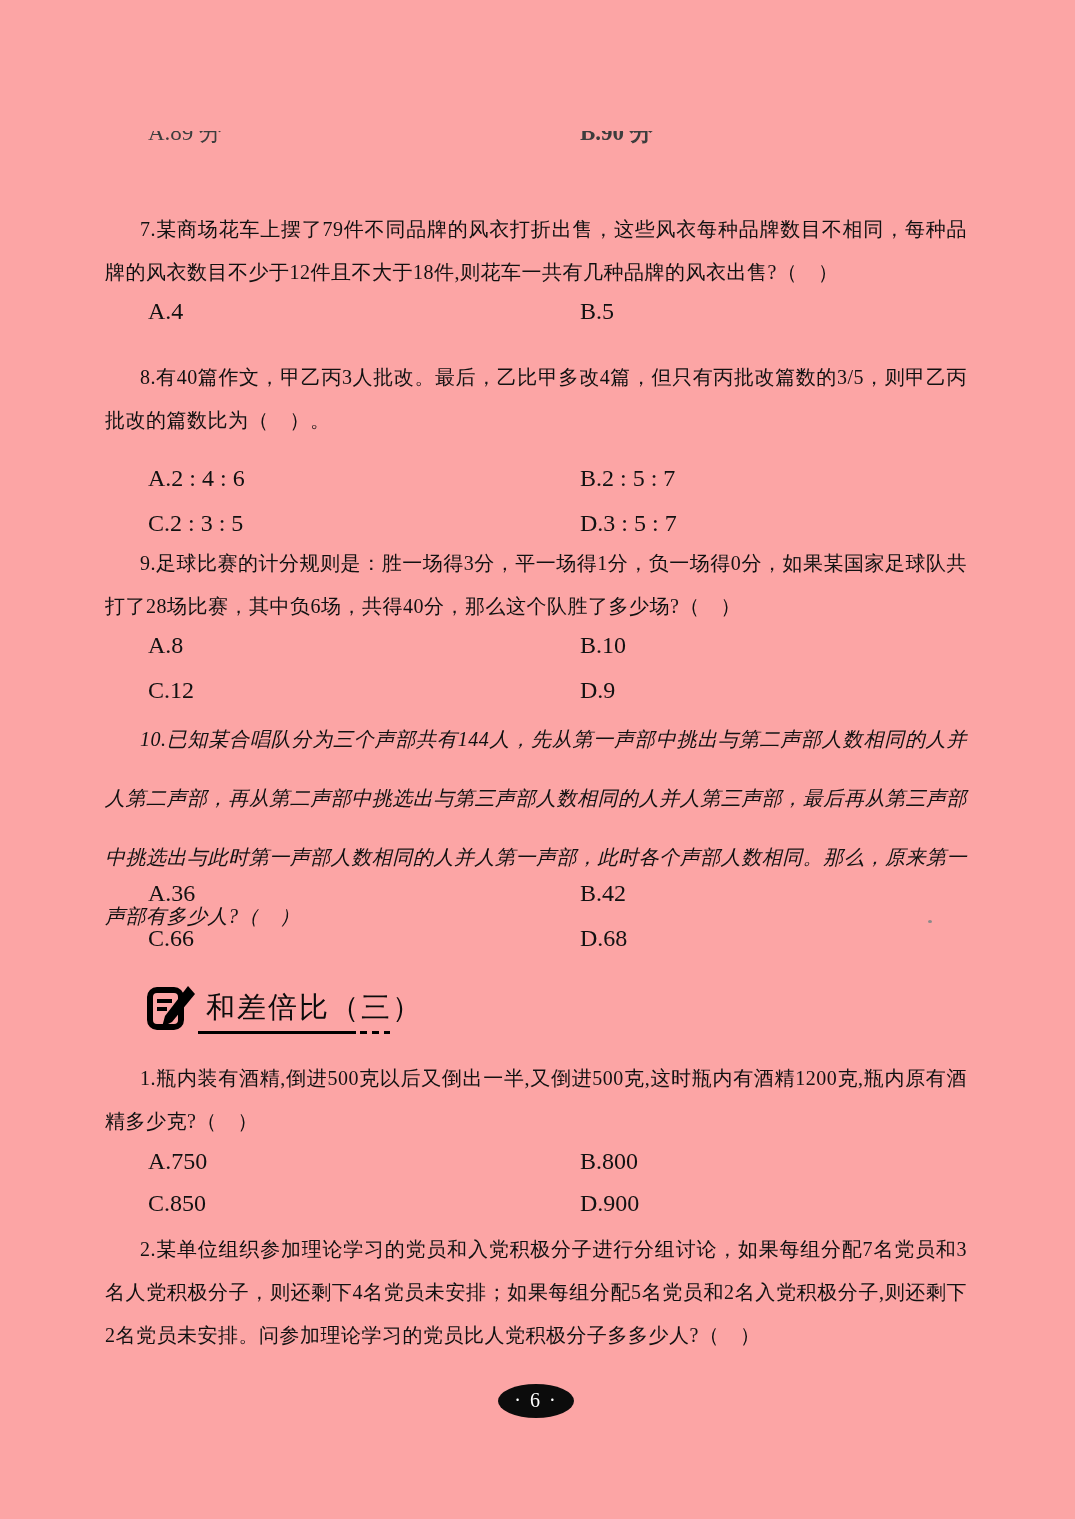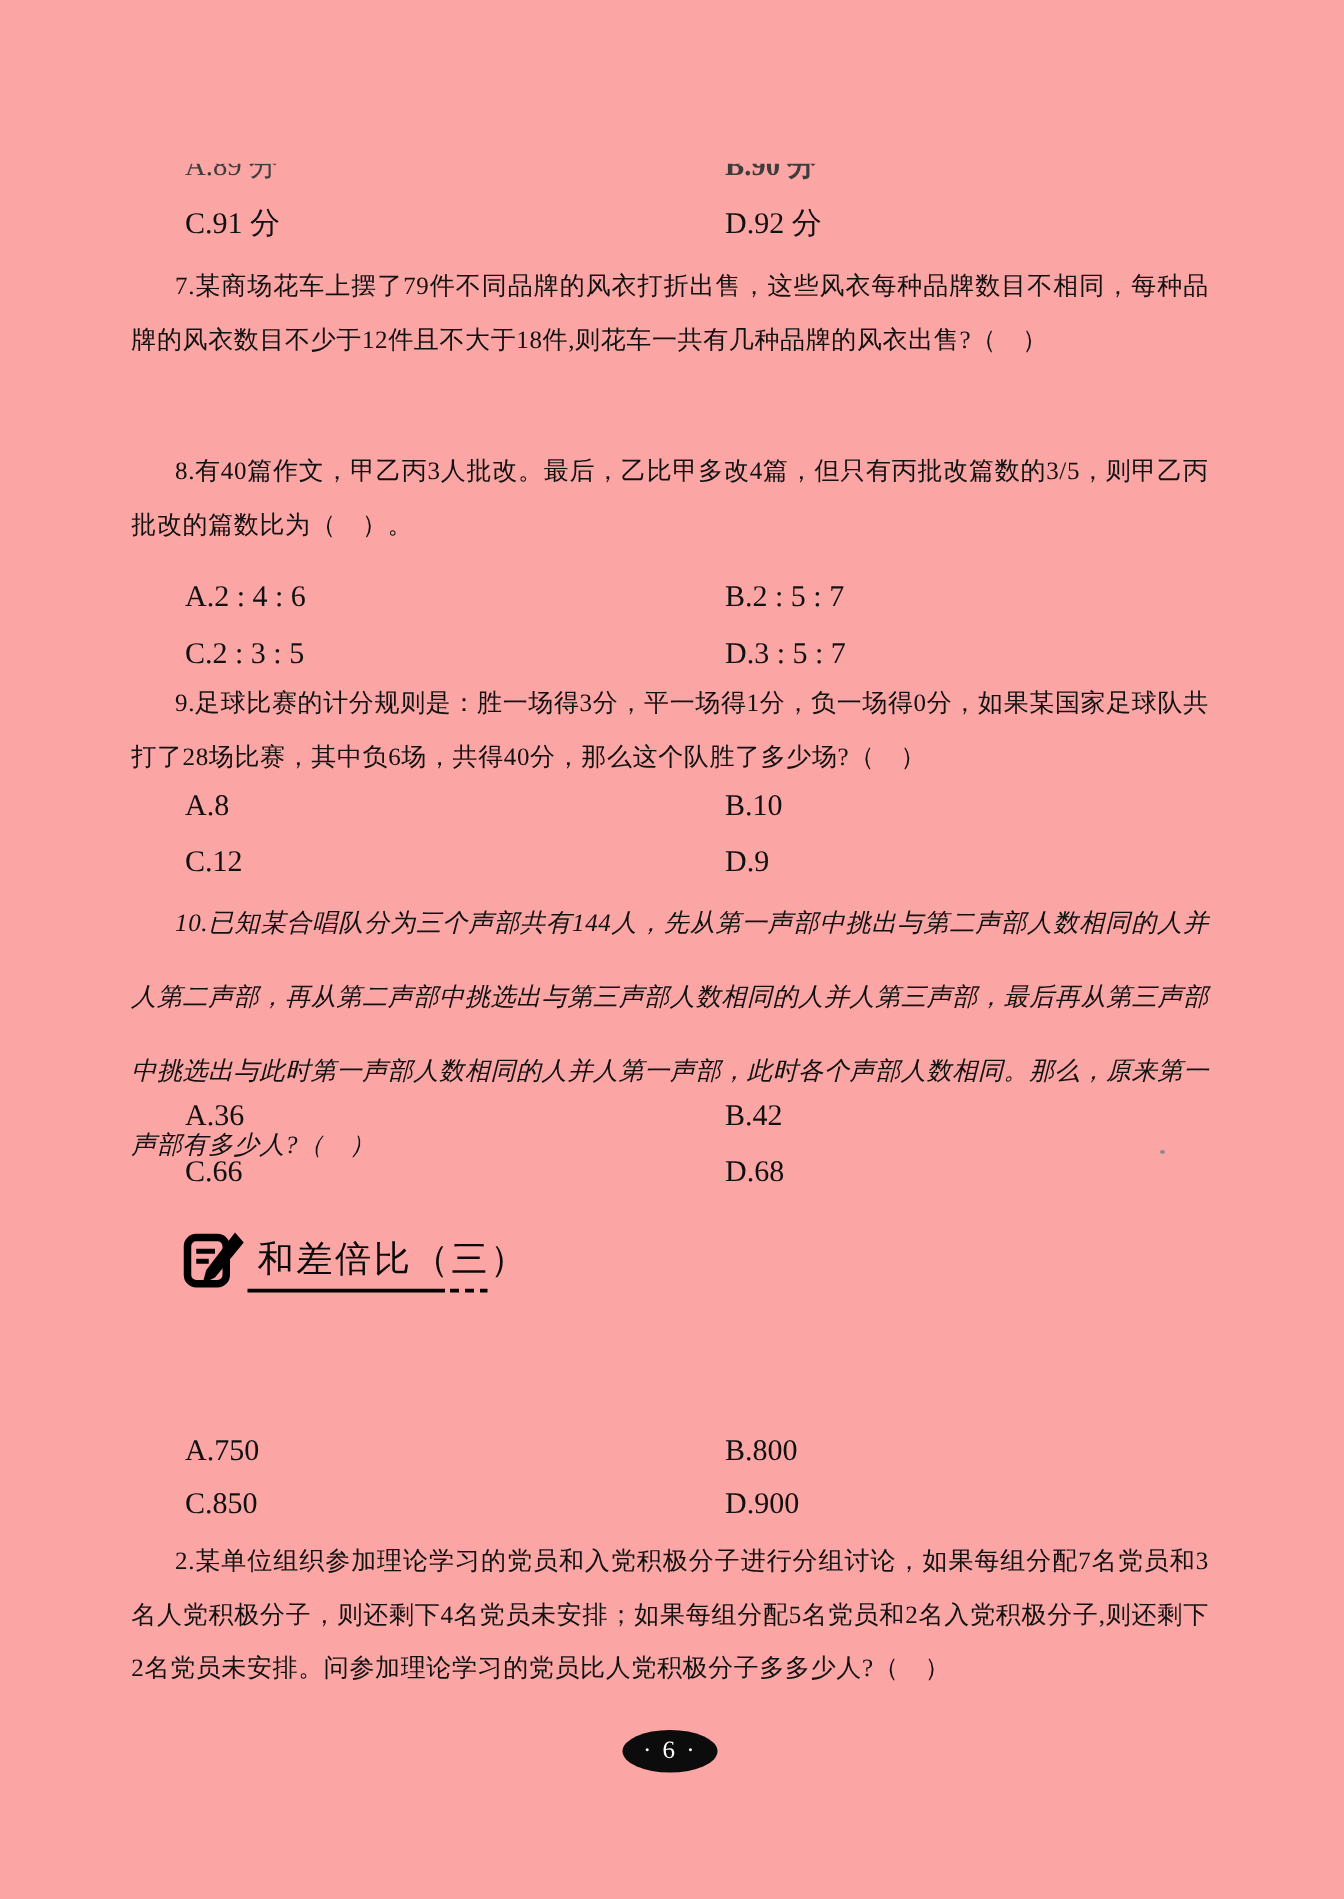--- a/index.html
+++ b/index.html
@@ -65,26 +65,26 @@
 </style>
 </head>
 <body>
 
 <div class="page">
 
   <div class="clip-row" style="top:131px">
     <span class="o-left">A.89 分</span>
     <span class="o-right">B.90 分</span>
   </div>
-  <div class="optrow" style="top:165px">
-    <span class="o-left">C.91 分</span>
-    <span class="o-right">D.92 分</span>
-  </div>
 
   <p class="q" style="top:208px">7.某商场花车上摆了79件不同品牌的风衣打折出售，这些风衣每种品牌数目不相同，每种品牌的风衣数目不少于12件且不大于18件,则花车一共有几种品牌的风衣出售?（　）</p>
+  <div class="optrow" style="top:297px">
+    <span class="o-left">A.4</span>
+    <span class="o-right">B.5</span>
+  </div>
 
   <p class="q" style="top:356px">8.有40篇作文，甲乙丙3人批改。最后，乙比甲多改4篇，但只有丙批改篇数的3/5，则甲乙丙批改的篇数比为（　）。</p>
   <div class="optrow" style="top:464px">
     <span class="o-left">A.2 : 4 : 6</span>
     <span class="o-right">B.2 : 5 : 7</span>
   </div>
   <div class="optrow" style="top:509px">
     <span class="o-left">C.2 : 3 : 5</span>
     <span class="o-right">D.3 : 5 : 7</span>
   </div>
@@ -117,20 +117,21 @@
         <rect x="4" y="5" width="31" height="37" rx="7" fill="none" stroke="#000" stroke-width="6"></rect>
         <line x1="11" y1="16" x2="26" y2="16" stroke="#000" stroke-width="4"></line>
         <line x1="11" y1="24" x2="21" y2="24" stroke="#000" stroke-width="4"></line>
         <path d="M42 1 L49 9 L26 37 L16 42 L19 31 Z" fill="#000"></path>
       </svg>
     </span>
     <span class="stitle">和差倍比（三）</span>
   </div>
   <div class="title-underline"></div>
 
+  <p class="q" style="top:1057px">1.瓶内装有酒精,倒进500克以后又倒出一半,又倒进500克,这时瓶内有酒精1200克,瓶内原有酒精多少克?（　）</p>
   <div class="optrow" style="top:1147px">
     <span class="o-left">A.750</span>
     <span class="o-right">B.800</span>
   </div>
   <div class="optrow" style="top:1189px">
     <span class="o-left">C.850</span>
     <span class="o-right">D.900</span>
   </div>
 
   <p class="q" style="top:1228px">2.某单位组织参加理论学习的党员和入党积极分子进行分组讨论，如果每组分配7名党员和3名人党积极分子，则还剩下4名党员未安排；如果每组分配5名党员和2名入党积极分子,则还剩下2名党员未安排。问参加理论学习的党员比人党积极分子多多少人?（　）</p>

